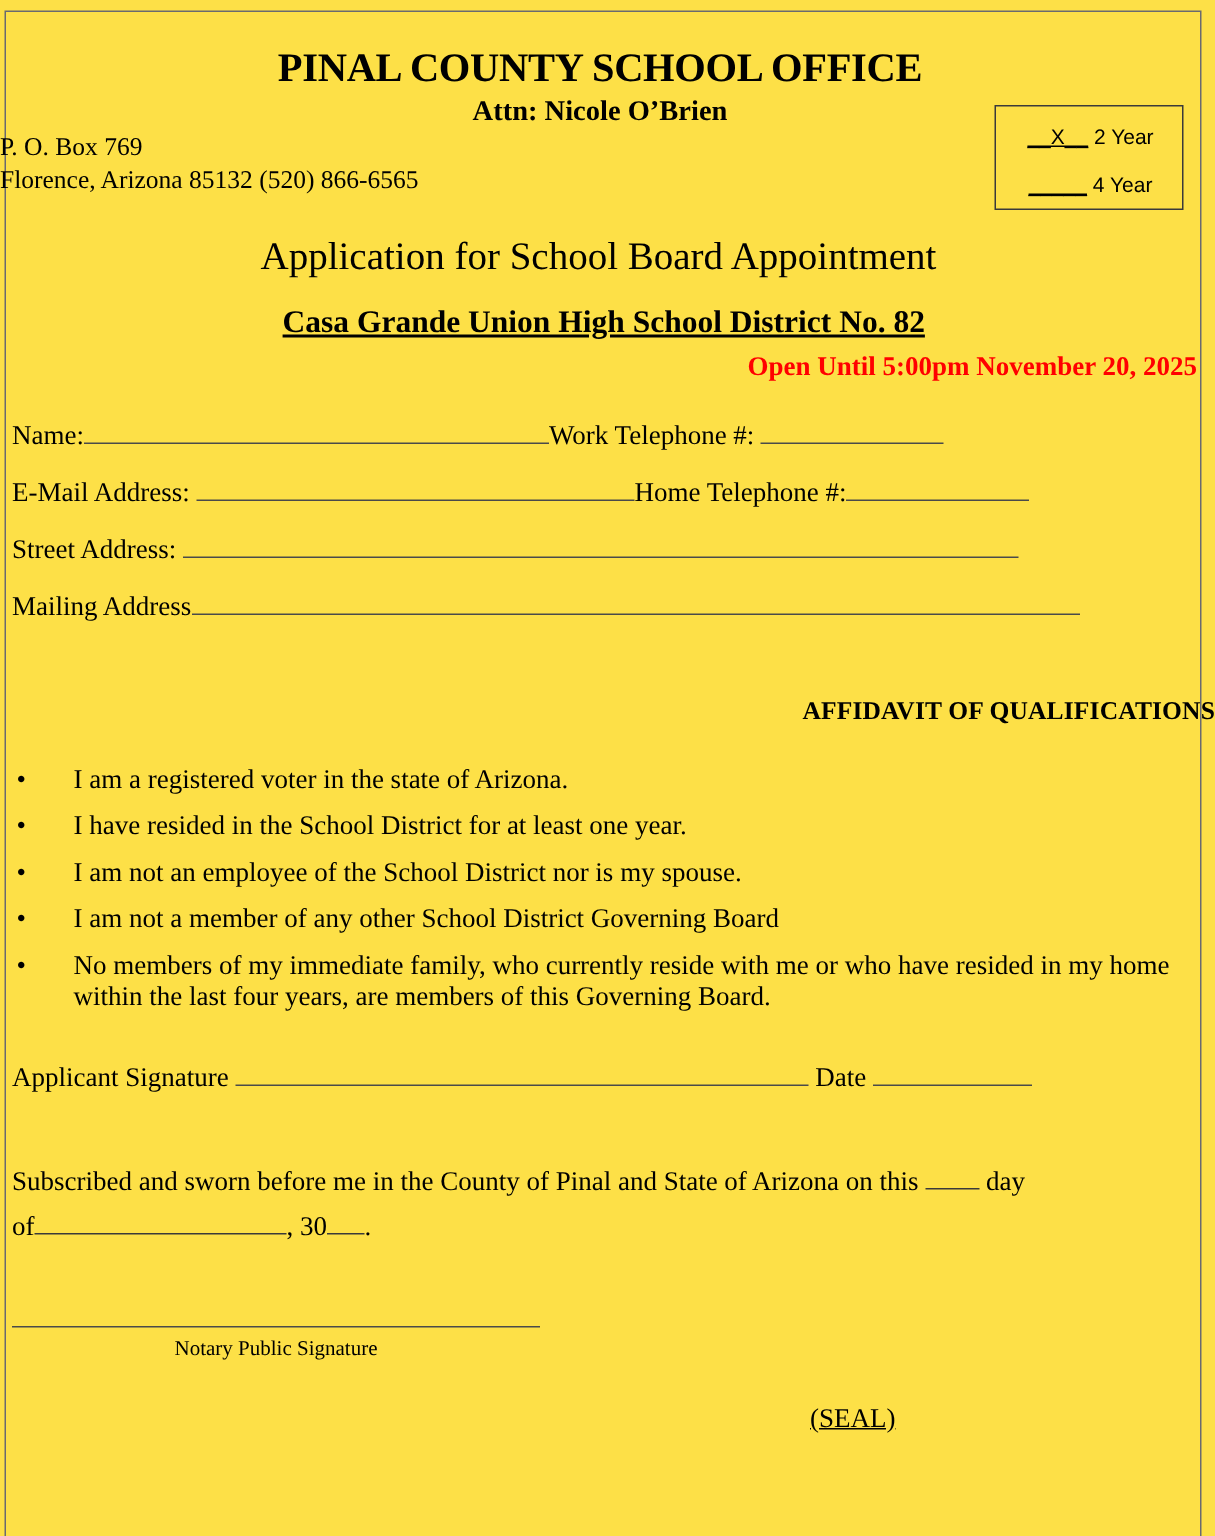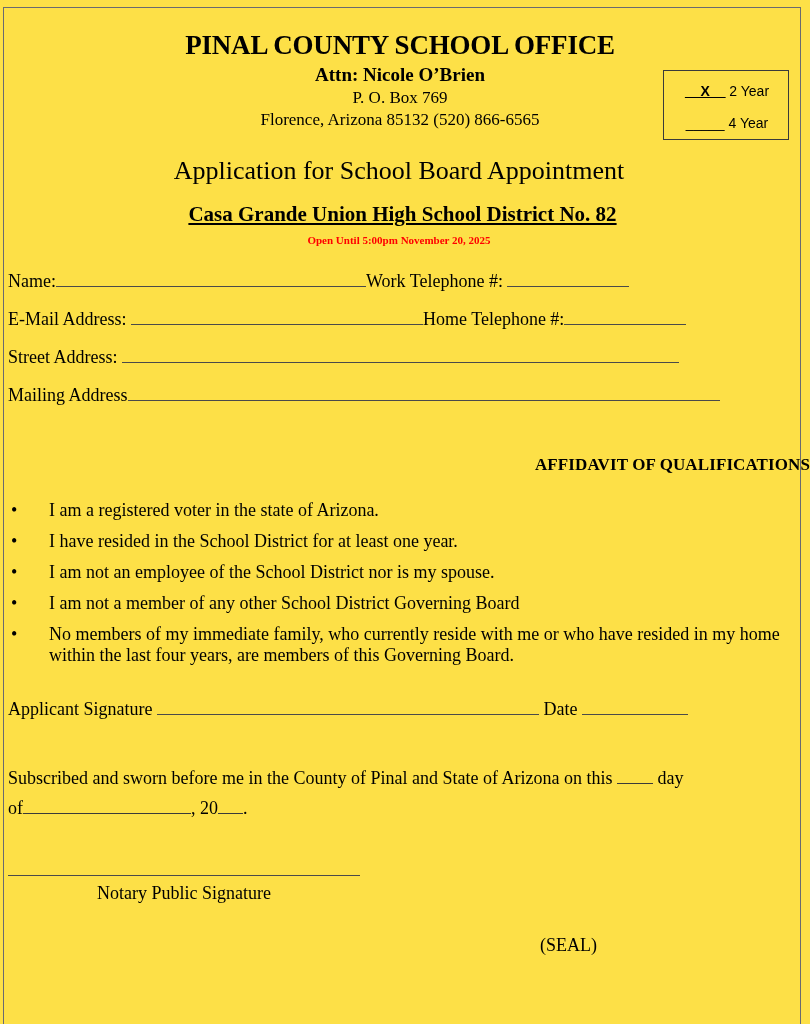--- a/index.html
+++ b/index.html
@@ -47,21 +47,20 @@
     padding-right: 10px;
   }
   .hdr-attn {
     text-align: center;
     font-weight: bold;
     font-size: 19px;
     margin: 3px 0 0 0;
     padding-right: 10px;
   }
   .hdr-line {
-    text-align: center;
     font-size: 17px;
     margin: 2px 0 0 0;
     padding-right: 10px;
   }
 
   
   .term-box {
     position: absolute;
     left: 663px;
     top: 70px;
@@ -76,43 +75,44 @@
     position: absolute;
     left: 0;
     width: 126px;
     text-align: center;
     white-space: pre;
   }
   .term-row.r1 { top: 12px; }
   .term-row.r2 { top: 44px; }
   .term-mark {
     text-decoration: underline;
-    font-weight: bold;
+    font-weight: normal;
   }
   .term-blank {
+    text-decoration: underline;
   }
 
   
   .app-title {
     text-align: center;
     font-size: 26px;
     margin: 26px 0 0 0;
     padding-right: 12px;
   }
   .district {
     text-align: center;
     font-size: 21px;
     font-weight: bold;
     text-decoration: underline;
     margin: 16px 0 0 0;
     padding-right: 5px;
   }
   .deadline {
-    text-align: center;
-    font-size: 11px;
+    text-align: right;
+    font-size: 18px;
     font-weight: bold;
     margin: 7px 0 0 0;
     padding-right: 12px;
   }
 
   
   .fields {
     margin: 25px 0 0 0;
     padding: 0 0 0 8px;
   }
@@ -191,30 +191,31 @@
 
   
   .notary-line {
     width: 352px;
     border-top: 1px solid #4a4a4a;
     margin: 0 0 0 8px;
     height: 0;
   }
   .notary-line.first { margin-top: 52px; }
   .notary-cap {
-    font-size: 18px;
+    font-size: 14px;
     text-align: center;
     width: 352px;
     margin: 7px 0 0 8px;
   }
   .seal {
     position: absolute;
     left: 540px;
     top: 935px;
     font-size: 18px;
+    text-decoration: underline;
   }
 </style>
 </head>
 <body>
 
 <div class="page">
   <div class="page-border"></div>
 
   <div class="content">
 
@@ -261,21 +262,21 @@
       <li><span class="bullet">•</span><span>I am not a member of any other School District Governing Board</span></li>
       <li><span class="bullet">•</span><span>No members of my immediate family, who currently reside with me or who have resided in my home within the last four years, are members of this Governing Board.</span></li>
     </ul>
 
     <div class="sig-row">
       <span>Applicant Signature</span> <span class="fill w-appsig"></span> <span>Date</span> <span class="fill w-date"></span>
     </div>
 
     <div class="sworn">
       <span>Subscribed and sworn before me in the County of Pinal and State of Arizona on this</span> <span class="u-short"></span> <span>day</span><br>
-      <span>of</span><span class="u-month"></span><span>, 20</span><span class="u-yy"></span><span>.</span>
+      <span>of</span><span class="u-month"></span><span>, 30</span><span class="u-yy"></span><span>.</span>
     </div>
 
     <div class="notary-line first"></div>
     <div class="notary-cap">Notary Public Signature</div>
 
     <div class="seal">(SEAL)</div>
 
   </div>
 </div>
 

